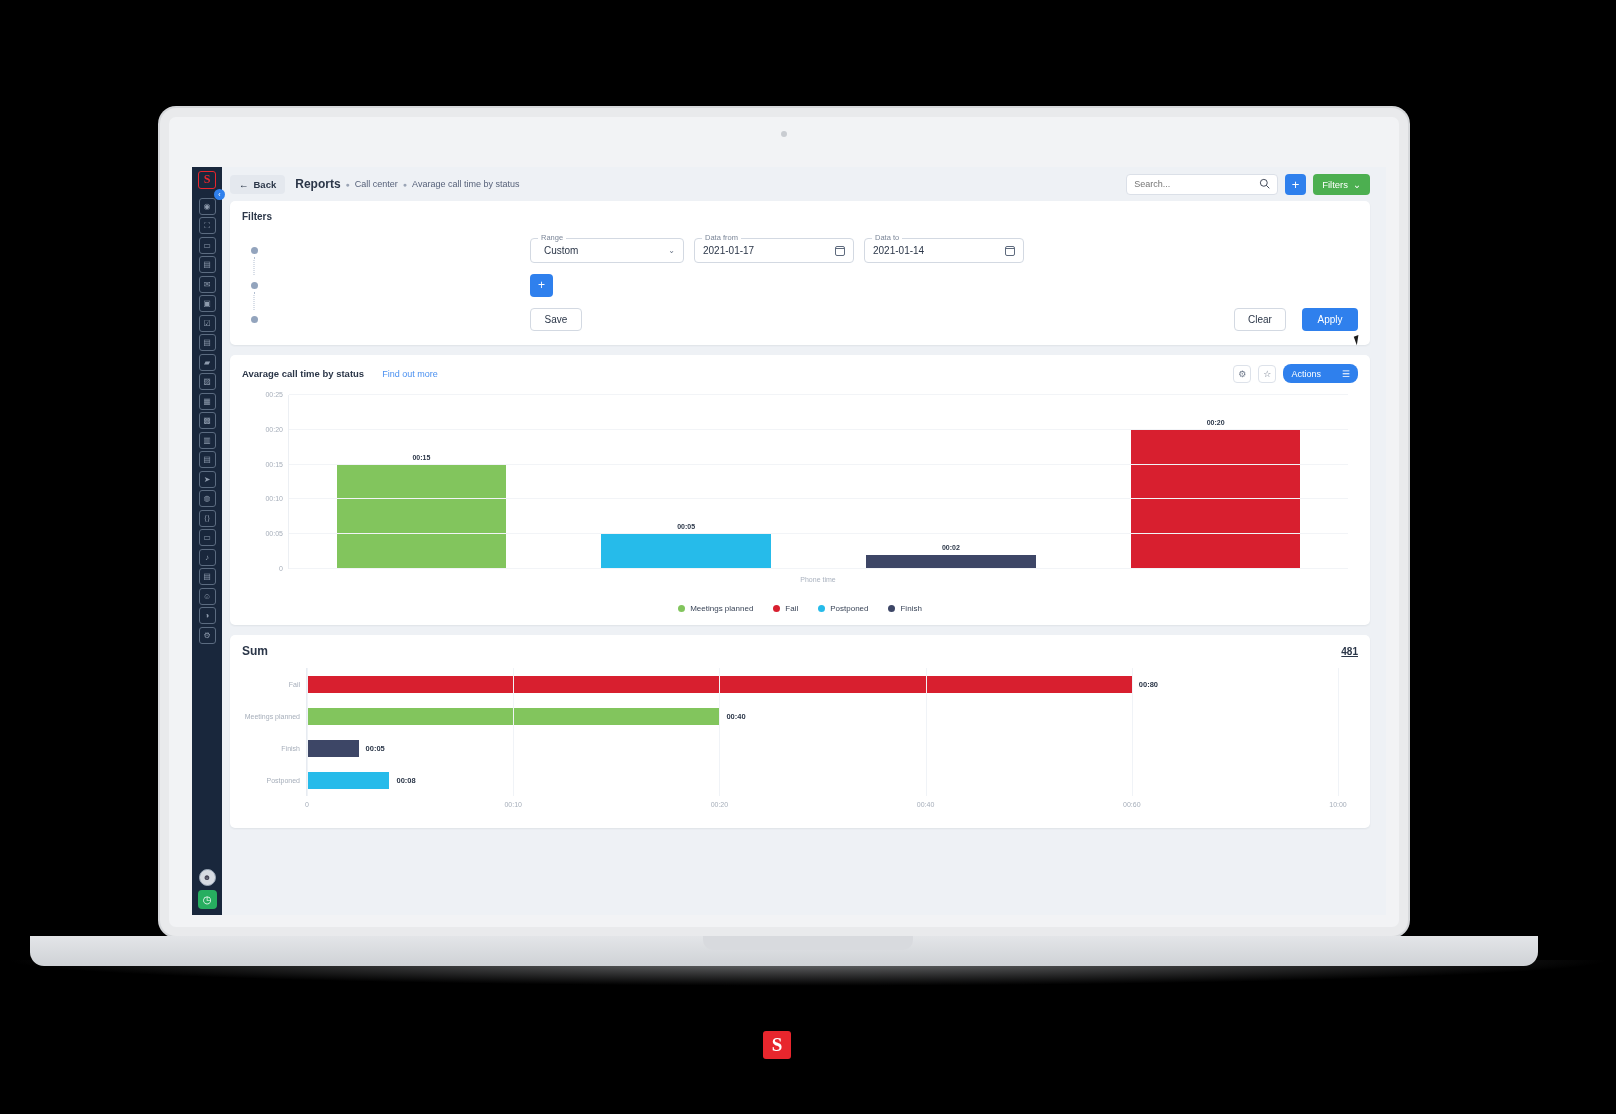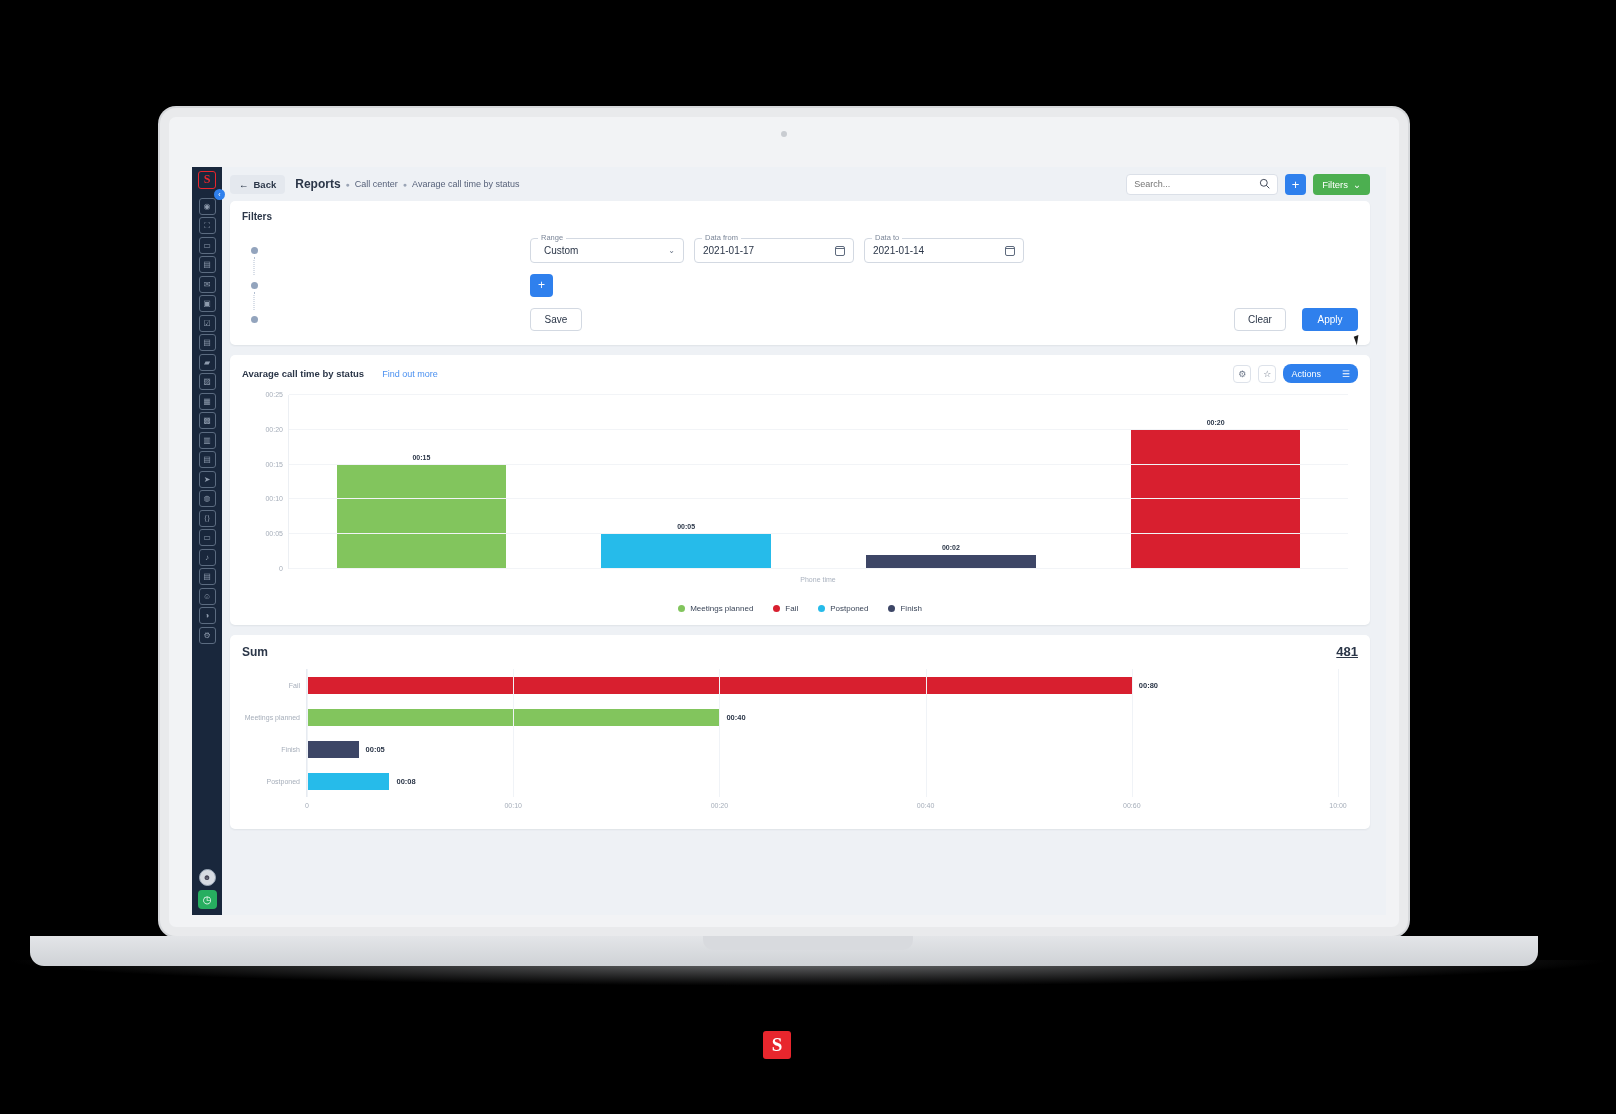--- a/index.html
+++ b/index.html
@@ -245,21 +245,21 @@
     position: absolute; left: 0; right: 0; bottom: 4px;
     display: flex; justify-content: center; gap: 20px; align-items: center;
   }
   .legend-item { display: flex; align-items: center; gap: 5px; font-size: 8px; color: #3a4558; }
   .legend-dot { width: 7px; height: 7px; border-radius: 50%; }
 
   
   #sum-card { padding: 9px 12px 10px; }
   #sum-head { display: flex; align-items: center; margin-bottom: 10px; }
   #sum-title { font-size: 12px; font-weight: bold; color: #2b3648; }
-  #sum-value { margin-left: auto; font-size: 13px; font-weight: bold; color: #2b3648; text-decoration: underline; }
+  #sum-value { margin-left: auto; font-size: 10px; font-weight: bold; color: #2b3648; text-decoration: underline; }
   #hchart { position: relative; height: 150px; }
   #hchart-plot {
     position: absolute; left: 64px; right: 20px; top: 0; bottom: 22px;
     border-left: 1px solid #e7ebf1;
   }
   .h-grid { position: absolute; top: 0; bottom: 0; width: 1px; background: #f0f3f7; }
   .h-xtick {
     position: absolute; top: 100%; margin-top: 5px; transform: translateX(-50%);
     font-size: 7px; color: #a6aeba; white-space: nowrap;
   }

